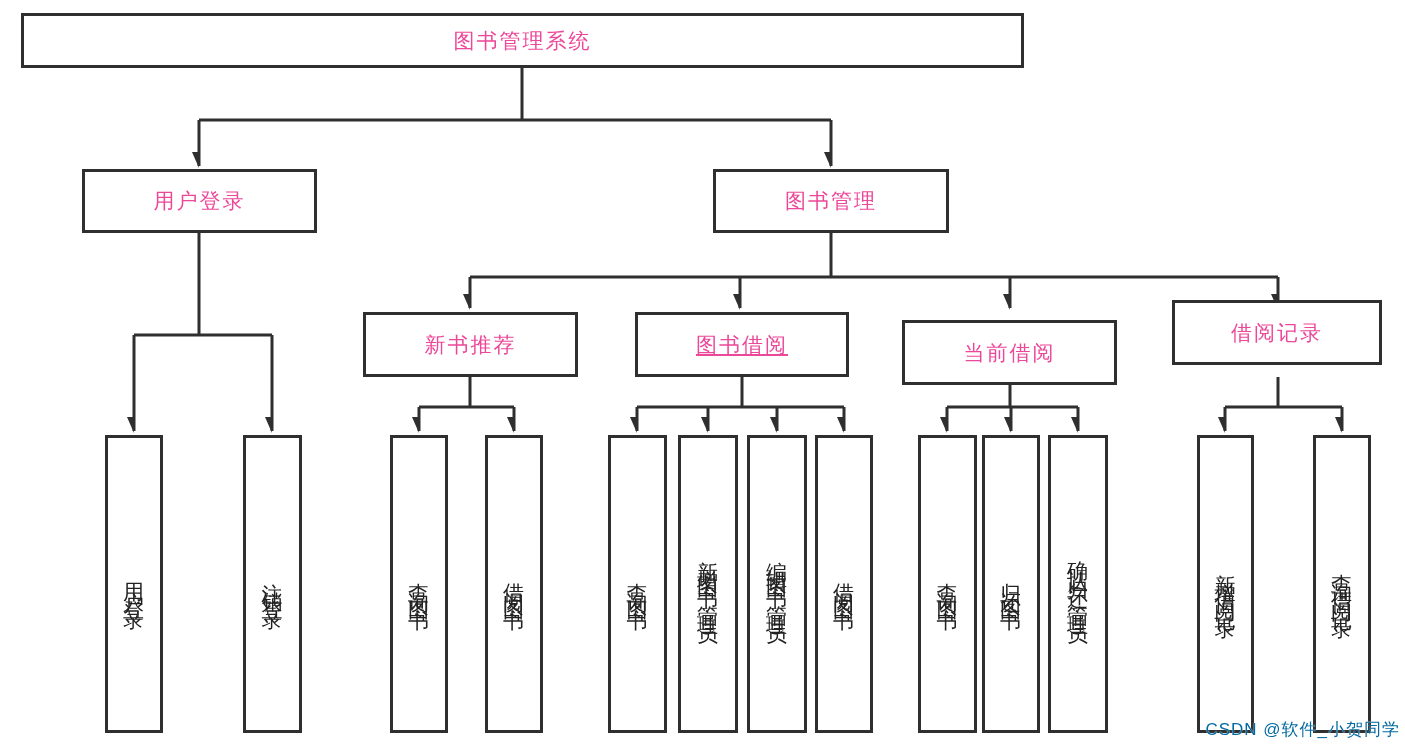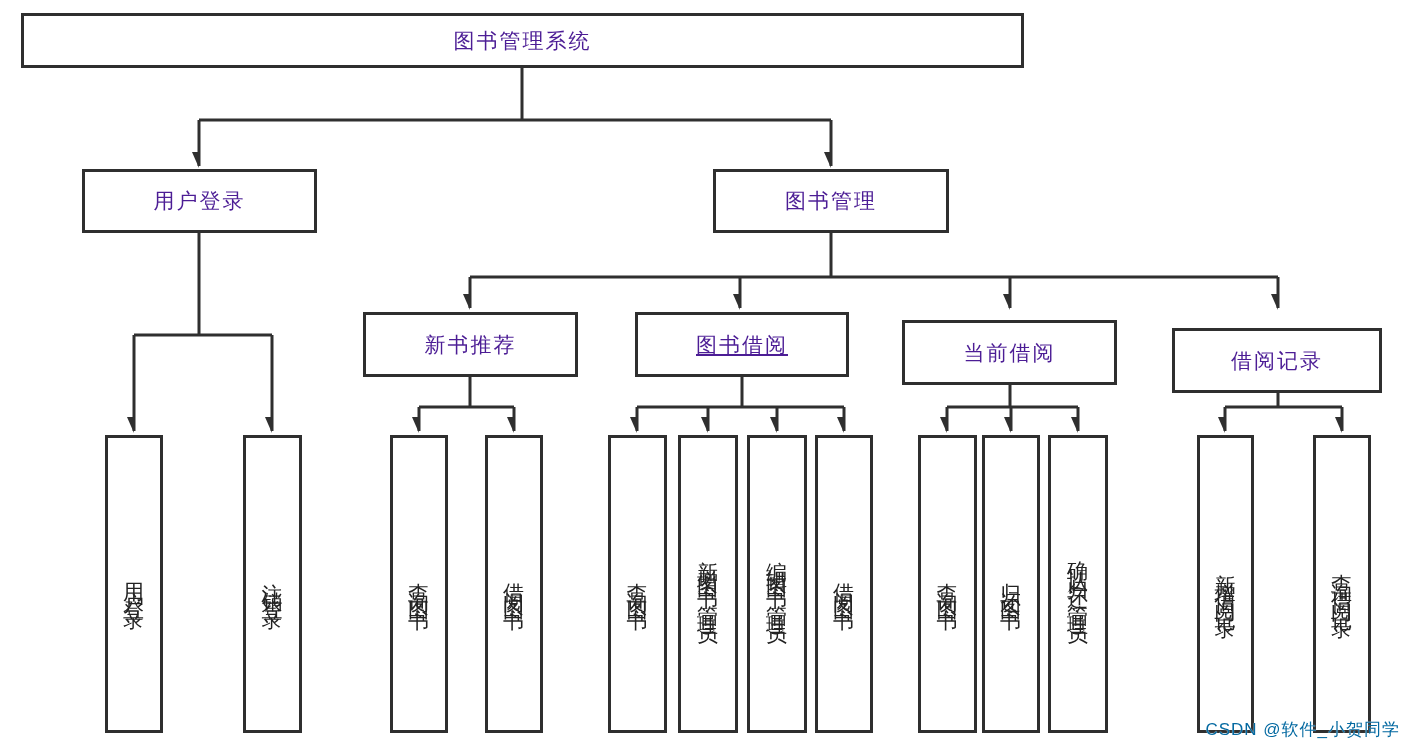--- a/index.html
+++ b/index.html
@@ -32,21 +32,21 @@
   }
   .hbox {
     position: absolute;
     box-sizing: border-box;
     border: 3px solid #2f2f2f;
     background: #ffffff;
     display: flex;
     align-items: center;
     justify-content: center;
     font-size: 21px;
-    color: #4c1d95;
+    color: #ec4899;
     letter-spacing: 2px;
     z-index: 2;
   }
   .vbox {
     position: absolute;
     box-sizing: border-box;
     top: 435px;
     height: 298px;
     border: 3px solid #2f2f2f;
     background: #ffffff;
@@ -136,21 +136,21 @@
 
   <div class="hbox" style="left:363px; top:312px; width:215px; height:65px;justify-content:center;">
     <span>新书推荐</span>
   </div>
   <div class="hbox" style="left:635px; top:312px; width:214px; height:65px;text-decoration:underline;">
     <span>图书借阅</span>
   </div>
   <div class="hbox" style="left:902px; top:320px; width:215px; height:65px;">
     <span>当前借阅</span>
   </div>
-  <div class="hbox" style="left:1172px; top:328px; width:210px; height:65px;">
+  <div class="hbox" style="left:1172px; top:300px; width:210px; height:65px;">
     <span>借阅记录</span>
   </div>
 
   <div class="vbox" style="left:105px; width:58px;">
     <span class="vtext">用户登录</span>
   </div>
   <div class="vbox" style="left:243px; width:59px;">
     <span class="vtext">注销登录</span>
   </div>
 

